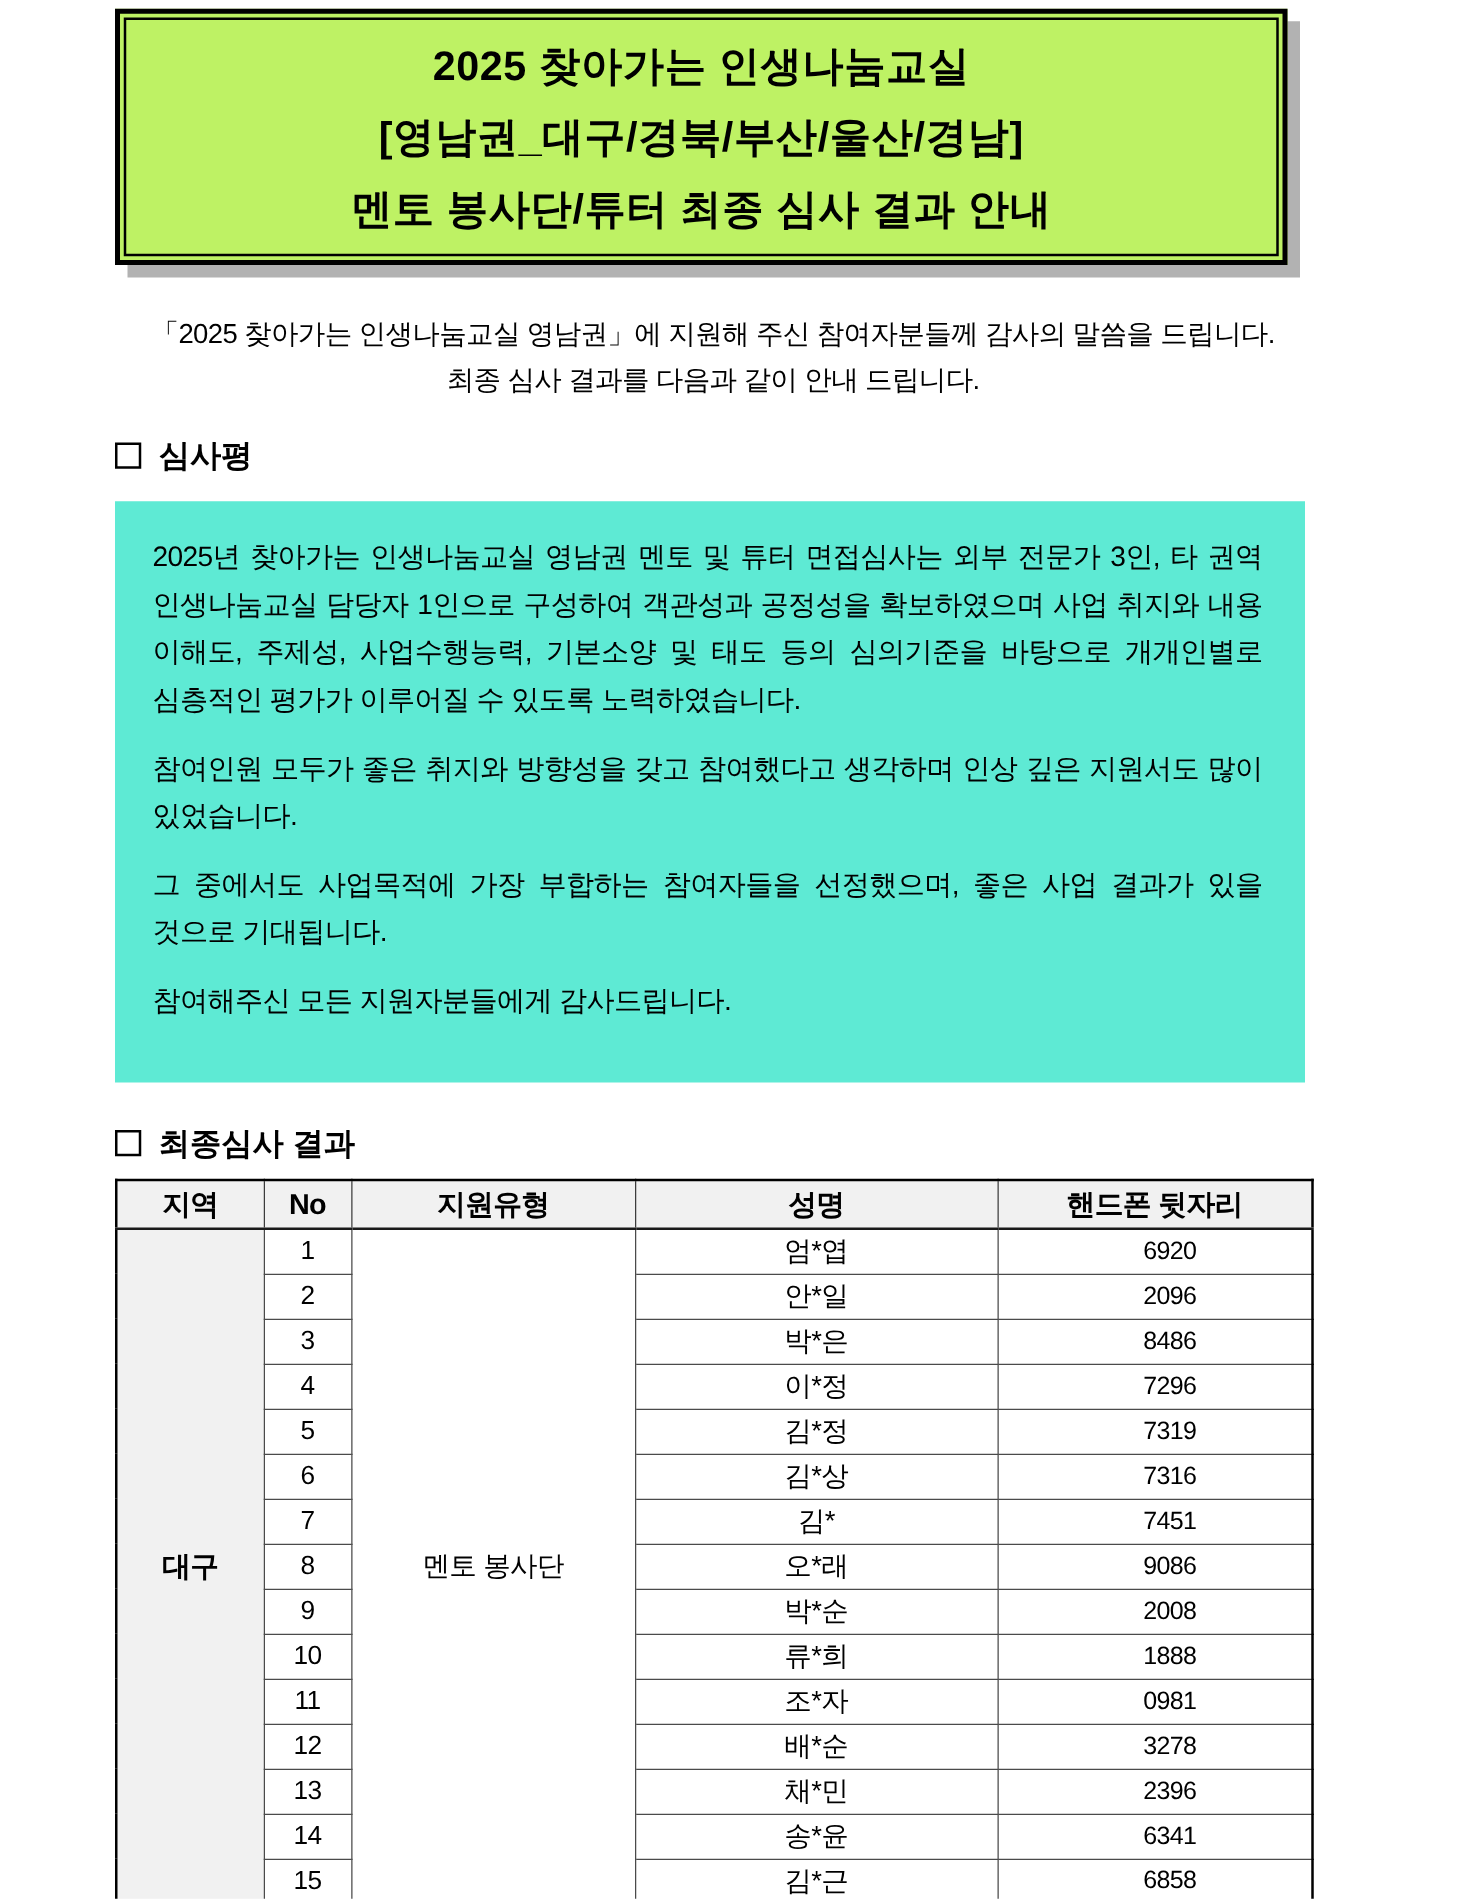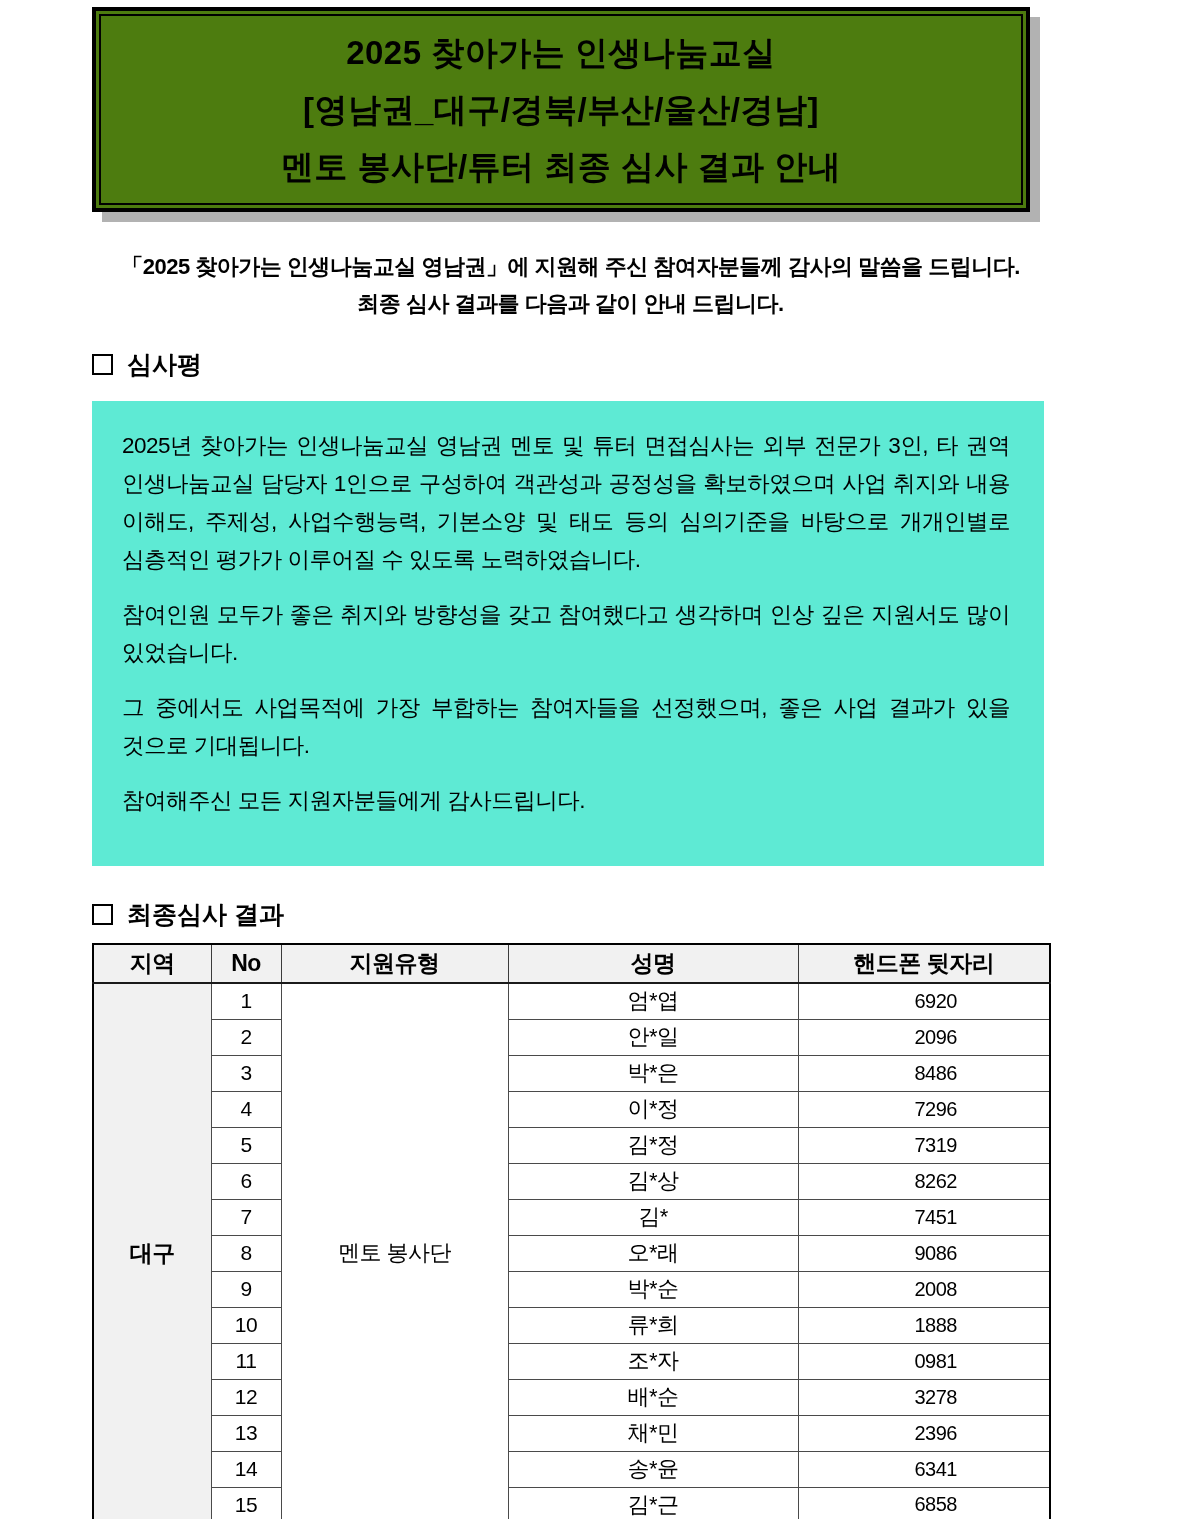--- a/index.html
+++ b/index.html
@@ -11,37 +11,37 @@
     overflow: hidden;
   }
   .page { position: relative; width: 1181px; height: 1519px; padding: 7px 0 0 92px; }
   .content { width: 957px; }
 
   
   .title-box-outer {
     width: 938px;
     border: 4px solid #000;
     padding: 3px;
-    background: #4d7c0f;
+    background: #bef264;
     box-shadow: 10px 10px 0 #b2b2b2;
   }
   .title-box-inner {
     border: 2px solid #000;
     padding: 8px 6px;
     text-align: center;
   }
   .title-line {
     font-size: 33px;
     font-weight: 700;
     line-height: 57px;
     letter-spacing: 0.5px;
   }
 
   
-  .intro { margin-top: 36px; text-align: center; font-weight: bold; }
+  .intro { margin-top: 36px; text-align: center; }
   .intro-line { font-size: 22px; line-height: 37px; letter-spacing: -0.5px; }
 
   
   .section-heading {
     margin-top: 26px;
     font-size: 25px;
     font-weight: 700;
     display: flex;
     align-items: center;
     gap: 14px;
@@ -191,21 +191,21 @@
           <td class="phone-cell">7296</td>
         </tr>
         <tr>
           <td class="no-cell">5</td>
           <td class="name-cell">김*정</td>
           <td class="phone-cell">7319</td>
         </tr>
         <tr>
           <td class="no-cell">6</td>
           <td class="name-cell">김*상</td>
-          <td class="phone-cell">8262</td>
+          <td class="phone-cell">7316</td>
         </tr>
         <tr>
           <td class="no-cell">7</td>
           <td class="name-cell">김*</td>
           <td class="phone-cell">7451</td>
         </tr>
         <tr>
           <td class="no-cell">8</td>
           <td class="name-cell">오*래</td>
           <td class="phone-cell">9086</td>

